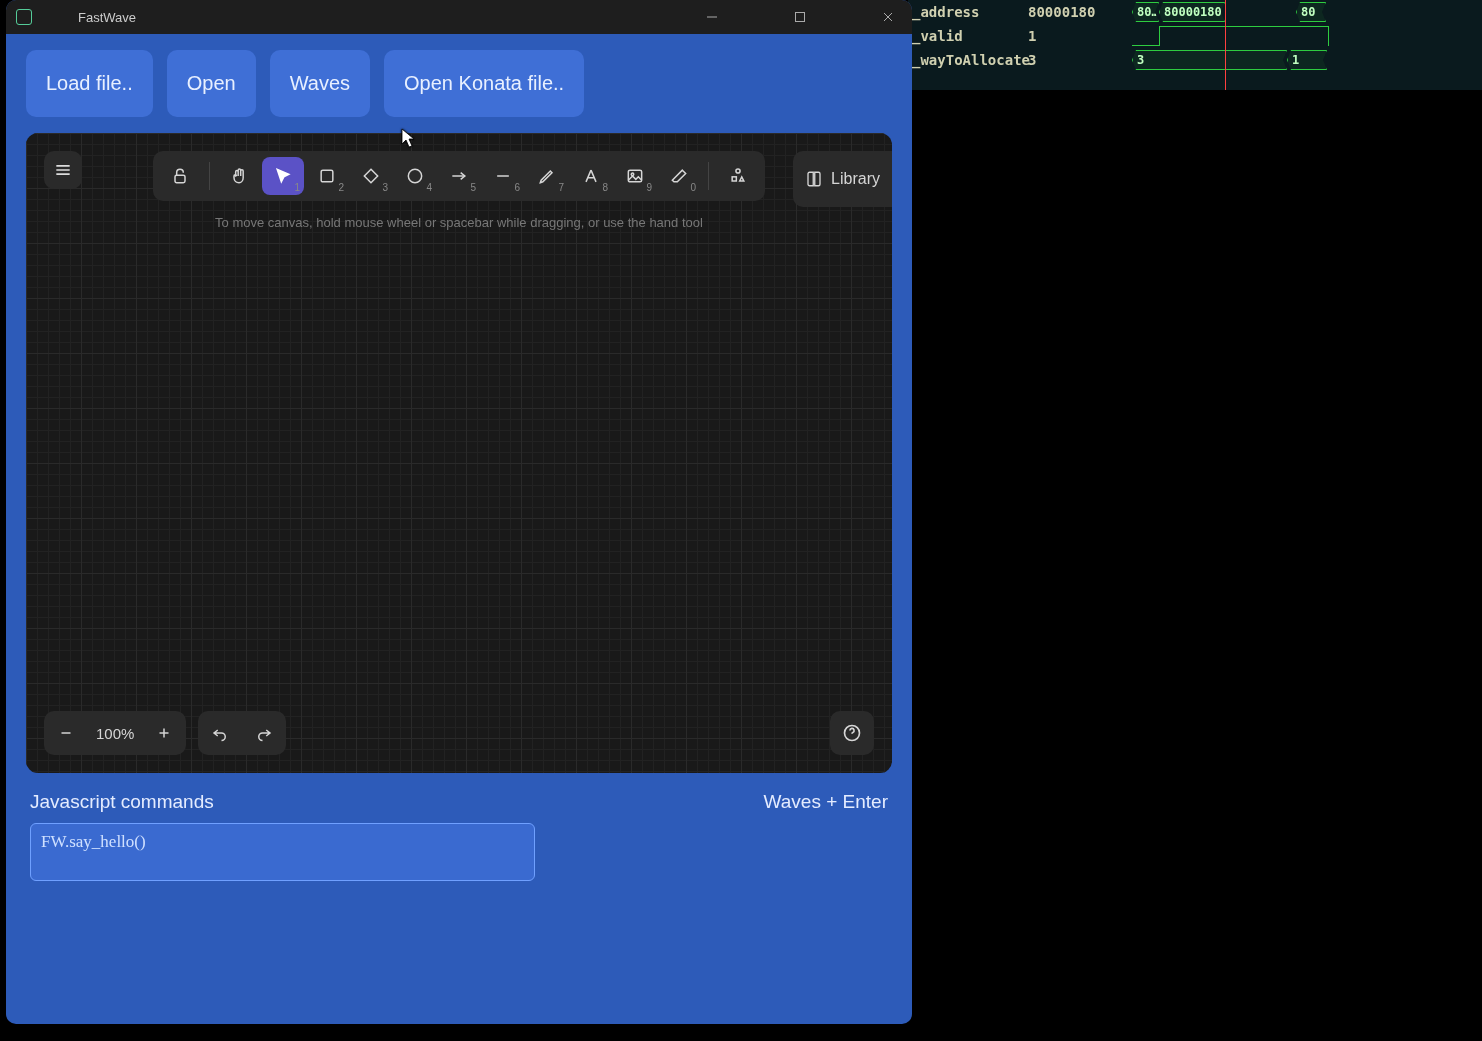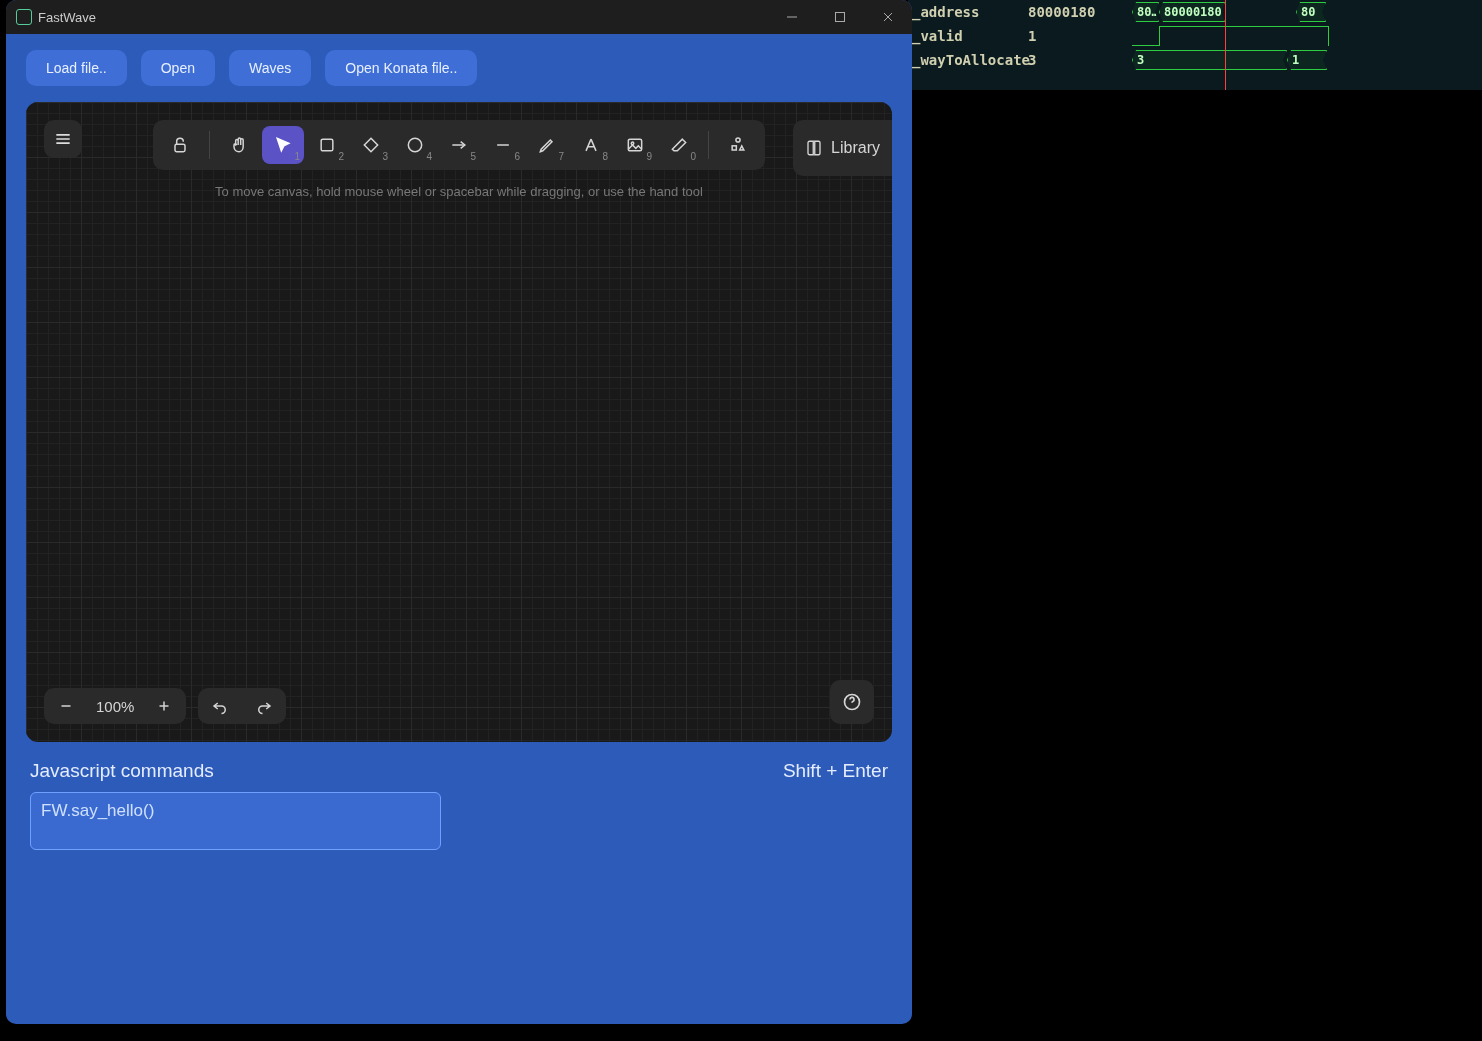--- a/index.html
+++ b/index.html
@@ -1,28 +1,28 @@
 <!DOCTYPE html>
 <html><head>
 <meta charset="utf-8">
 <style>
   * { box-sizing: border-box; margin: 0; padding: 0; }
   html, body { width: 1482px; height: 1041px; font-family: -apple-system, BlinkMacSystemFont, "Segoe UI", Arial, sans-serif; background: #000; overflow: hidden; }
   .screen { position: relative; width: 1482px; height: 1041px; background: #000; }
 
   
   .app-window { position: absolute; left: 6px; top: 0; width: 906px; height: 1024px; background: #2d5bb9; border-radius: 10px; overflow: hidden; display:flex; flex-direction:column;}
-  .titlebar { height: 34px; background: #1e1e1e; display: flex; align-items: center; color:#ccc; font-size:13px; }
+  .titlebar { height: 34px; background: #1e1e1e; display: flex; align-items: center; color:#ccc; font-size:13px;gap:40px; }
   .titlebar-icon { width: 16px; height: 16px; margin-left:10px; margin-right:6px; border:1px solid #5c9; border-radius:3px; }
   .titlebar-spacer { flex:1;}
   .winbtn { width:48px; height:34px; display:flex; align-items:center; justify-content:center; color:#aaa; }
   .winbtn svg { width:12px; height:12px; }
 
   .topbar { padding: 16px 20px; display:flex; gap:14px;}
-  .topbtn { background:#3f6fd6; color:#e8f0ff; font-size:14px; padding:10px 20px; border:none; border-radius:10px; cursor:pointer;}
+  .topbtn { background:#3f6fd6; color:#e8f0ff; font-size:20px; padding:22px 20px; border:none; border-radius:10px; cursor:pointer;}
 
   .canvas-wrap { margin: 0 20px; border-radius:12px; background:#191919; height:640px; position:relative; overflow:hidden;}
 
   .menu-btn { position:absolute; left:18px; top:18px; width:38px; height:38px; background:#2a2a2a; border-radius:10px; display:flex; align-items:center; justify-content:center;}
   .menu-btn svg { stroke:#ddd; stroke-width:2; }
 
   .toolbar { position:absolute; top:18px; left:50%; transform:translateX(-50%); height:50px; background:#2a2a2a; border-radius:10px; display:flex; align-items:center; padding:0 6px; gap:2px;}
   .toolbar .divider { width:1px; height:28px; background:#444; margin:0 6px;}
   .tool { width:42px; height:38px; border-radius:8px; display:flex; align-items:center; justify-content:center; position:relative; color:#d5d5d5;}
   .tool.active { background:#5b52c6; color:#fff;}
@@ -37,31 +37,31 @@
 
   .grid-area { position:absolute; left:0; right:0; top:0; bottom:0;
     background-image: repeating-linear-gradient(#2a2a2a 0 1px, transparent 1px 55px),
                       repeating-linear-gradient(90deg,#2a2a2a 0 1px, transparent 1px 55px),
                       repeating-linear-gradient(#222 0 1px, transparent 1px 11px),
                       repeating-linear-gradient(90deg,#222 0 1px, transparent 1px 11px);
     z-index:0;}
   .canvas-wrap > *:not(.grid-area){ z-index:1;}
 
   .bottom-left { position:absolute; left:18px; bottom:18px; display:flex; gap:12px;}
-  .bgroup { background:#2a2a2a; border-radius:10px; height:36px; display:flex; align-items:center;}
+  .bgroup { background:#2a2a2a; border-radius:10px; height:44px; display:flex; align-items:center;}
   .bgroup .seg { width:44px; height:44px; display:flex; align-items:center; justify-content:center; color:#d5d5d5;}
   .bgroup .seg svg { width:18px; height:18px; stroke:#d5d5d5; stroke-width:2; fill:none;}
   .zoomlvl { padding:0 8px; color:#d5d5d5; font-size:15px;}
   .help-btn { position:absolute; right:18px; bottom:18px; width:44px; height:44px; background:#2a2a2a; border-radius:10px; display:flex; align-items:center; justify-content:center;}
   .help-btn svg { width:20px; height:20px; stroke:#d5d5d5; stroke-width:2; fill:none;}
 
   .io-row { display:flex; padding:18px 24px 4px; gap:40px;}
   .io-col { flex:1;}
   .io-header { display:flex; justify-content:space-between; color:#e4ecff; font-size:19px; padding-bottom:10px;}
-  .cmdbox { width:411px; height:58px; background:#3a6ad0; border:1px solid #6fa0ff; border-radius:6px; padding:8px 10px; color:#cfe0ff; font-family:Liberation Sans, sans-serif; font-size:17px; resize:none;}
+  .cmdbox { width:505px; height:58px; background:#3a6ad0; border:1px solid #6fa0ff; border-radius:6px; padding:8px 10px; color:#cfe0ff; font-family:Liberation Serif, serif; font-size:17px; resize:none;}
   .result-body { color:#e4ecff; font-size:18px;}
 
   .cursor { position:absolute; left:395px; top:128px; width:14px; height:20px; }
   .cursor svg { filter: drop-shadow(0 0 1px #000);}
 
   
   .waves { position:absolute; left:908px; top:0; right:0; height:90px; background:#0a1a1e; color:#9dc; font-family:monospace; font-size:14px; overflow:hidden;}
   .wrow { display:flex; height:24px; align-items:center;font-weight:bold;}
   .wname { width:120px; color:#d0d0b0; padding-left:4px;}
   .wval { width:104px; color:#d0d0b0;}
@@ -276,21 +276,21 @@
             <path d="M9.5 9a2.5 2.5 0 1 1 3.5 2.3c-.9.4-1 1-1 1.7"></path>
             <line x1="12" y1="17" x2="12" y2="17.2"></line>
           </svg>
         </div>
   </div>
 
   <div class="io-row">
     <div class="io-col">
       <div class="io-header">
         <span>Javascript commands</span>
-        <span>Shift + Enter</span>
+        <span>Waves + Enter</span>
       </div>
       <textarea class="cmdbox" style="">FW.say_hello()</textarea>
     </div>
   </div>
 
   <div class="cursor">
     <svg viewBox="0 0 14 20">
           <path d="M1 1l0 15 4-4 3 7 3-1-3-7h5z" fill="#fff" stroke="#000" stroke-width="0.8"></path>
         </svg>
   </div>

